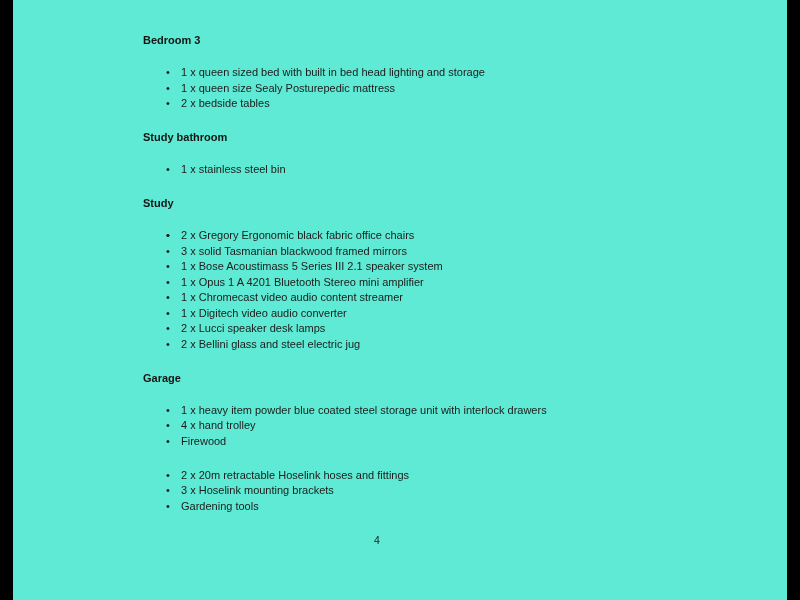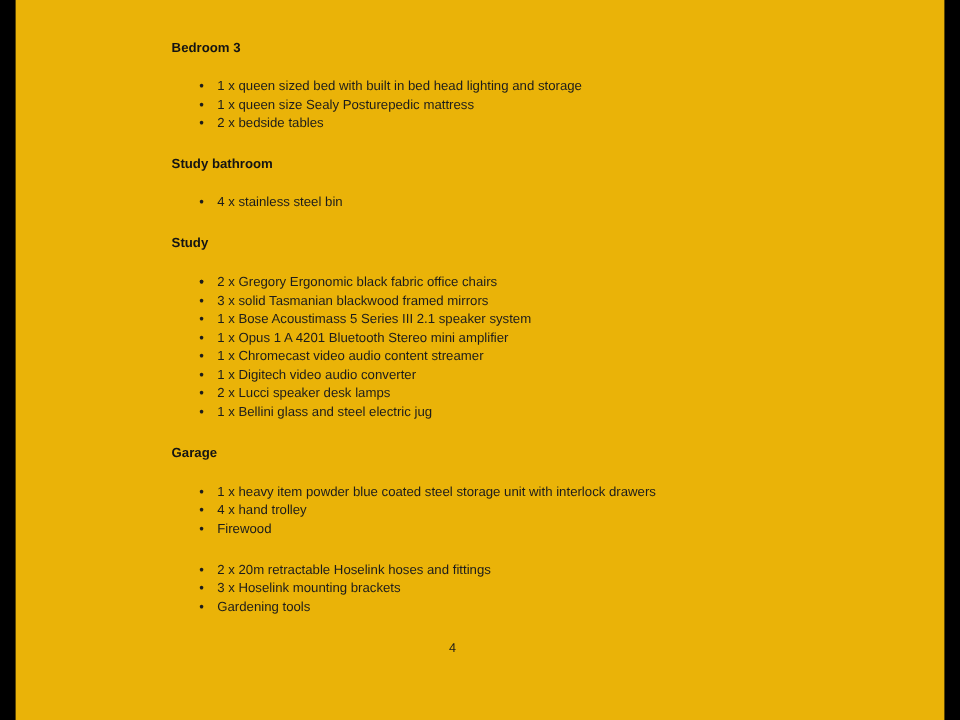--- a/index.html
+++ b/index.html
@@ -4,21 +4,21 @@
 <style>
   html, body {
     margin: 0;
     padding: 0;
     background: #ffffff;
   }
   .screen {
     position: relative;
     width: 800px;
     height: 600px;
-    background: #eab308;
+    background: #5eead4;
     overflow: hidden;
     font-family: "Liberation Sans", "DejaVu Sans", sans-serif;
     color: #1c1c1c;
   }
   .edge-bar {
     position: absolute;
     top: 0;
     width: 13px;
     height: 600px;
     background: #000000;
@@ -79,36 +79,36 @@
       <ul class="item-list">
         <li><span class="bullet">•</span><span>1 x queen sized bed with built in bed head lighting and storage</span></li>
         <li><span class="bullet">•</span><span>1 x queen size Sealy Posturepedic mattress</span></li>
         <li><span class="bullet">•</span><span>2 x bedside tables</span></li>
       </ul>
     </section>
 
     <section>
       <h2 class="section-heading">Study bathroom</h2>
       <ul class="item-list">
-        <li><span class="bullet">•</span><span>4 x stainless steel bin</span></li>
+        <li><span class="bullet">•</span><span>1 x stainless steel bin</span></li>
       </ul>
     </section>
 
     <section>
       <h2 class="section-heading">Study</h2>
       <ul class="item-list">
         <li><span class="bullet">•</span></li>
         <li><span class="bullet">•</span><span>2 x Gregory Ergonomic black fabric office chairs</span></li>
         <li><span class="bullet">•</span><span>3 x solid Tasmanian blackwood framed mirrors</span></li>
         <li><span class="bullet">•</span><span>1 x Bose Acoustimass 5 Series III 2.1 speaker system</span></li>
         <li><span class="bullet">•</span><span>1 x Opus 1 A 4201 Bluetooth Stereo mini amplifier</span></li>
         <li><span class="bullet">•</span><span>1 x Chromecast video audio content streamer</span></li>
         <li><span class="bullet">•</span><span>1 x Digitech video audio converter</span></li>
         <li><span class="bullet">•</span><span>2 x Lucci speaker desk lamps</span></li>
-        <li><span class="bullet">•</span><span>1 x Bellini glass and steel electric jug</span></li>
+        <li><span class="bullet">•</span><span>2 x Bellini glass and steel electric jug</span></li>
       </ul>
     </section>
 
     <section>
       <h2 class="section-heading">Garage</h2>
       <ul class="item-list">
         <li><span class="bullet">•</span><span>1 x heavy item powder blue coated steel storage unit with interlock drawers</span></li>
         <li><span class="bullet">•</span><span>4 x hand trolley</span></li>
         <li><span class="bullet">•</span><span>Firewood</span></li>
       </ul>

